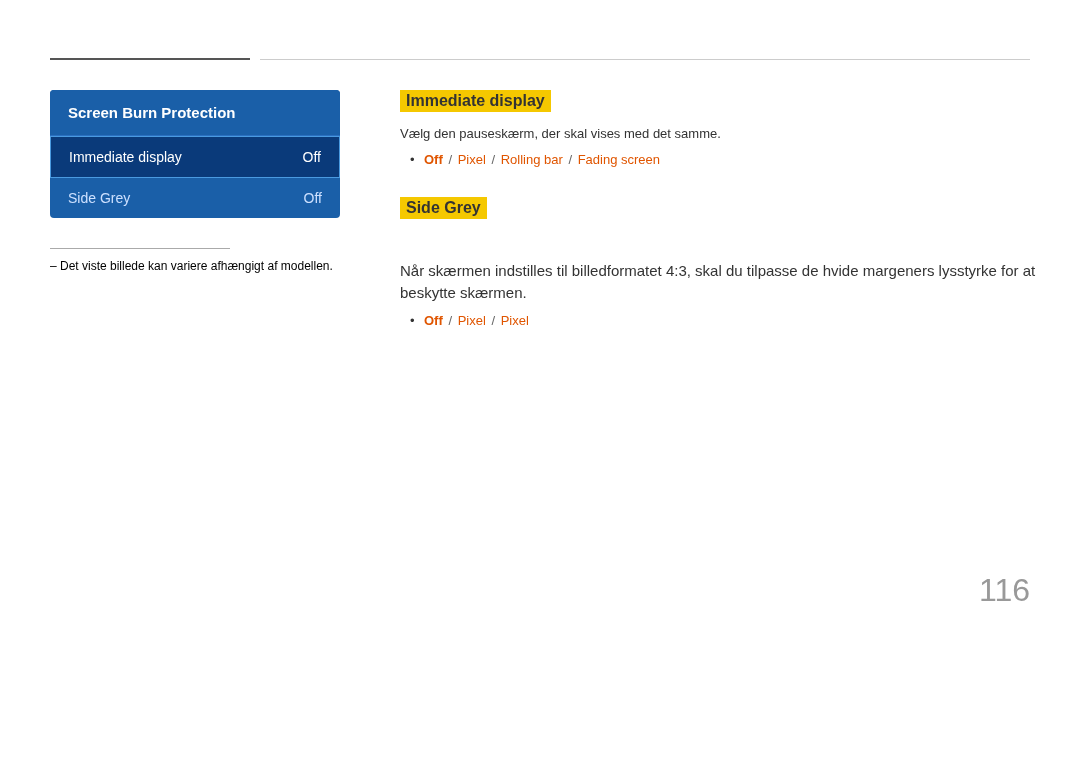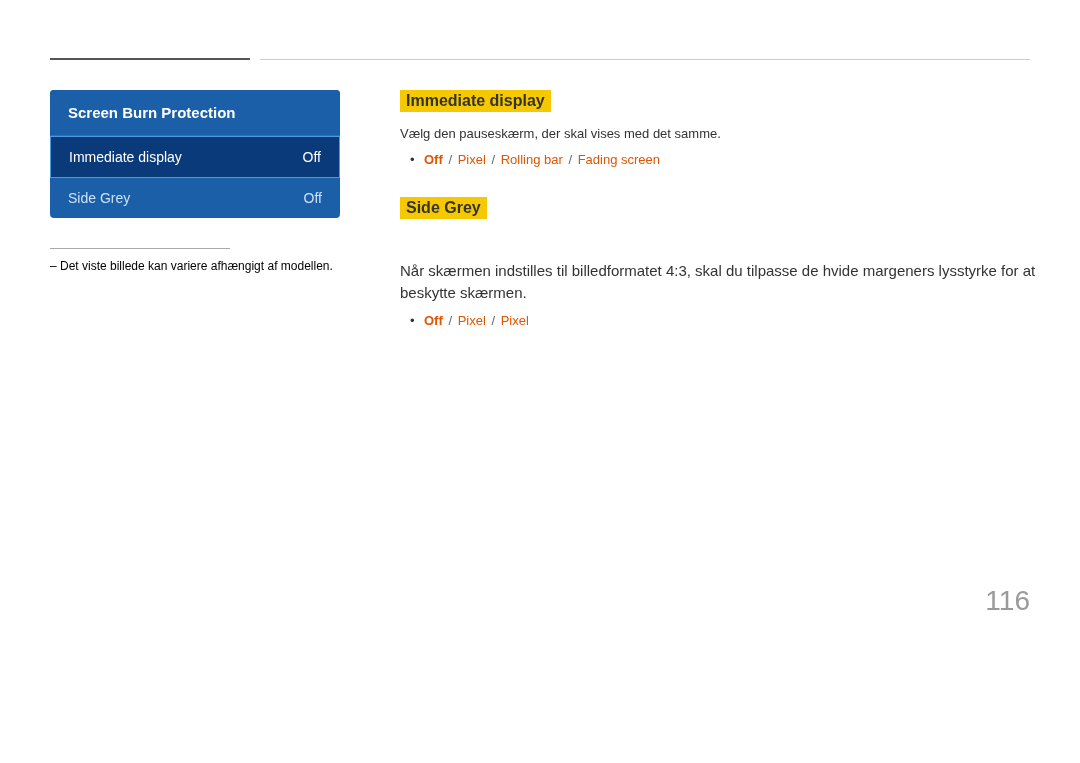--- a/index.html
+++ b/index.html
@@ -185,23 +185,23 @@
       font-size: 15px;
       color: #333;
       line-height: 1.5;
       margin-bottom: 8px;
       margin-top: 29px;
     }
 
     
     .page-number {
       position: absolute;
-      bottom: 22px;
+      bottom: 30px;
       right: 50px;
-      font-size: 28px;
+      font-size: 32px;
       color: #999;
       font-weight: 300;
     }
   </style>
 </head>
 <body>
 
 <div class="page-container">
 
   <div class="top-rules">

